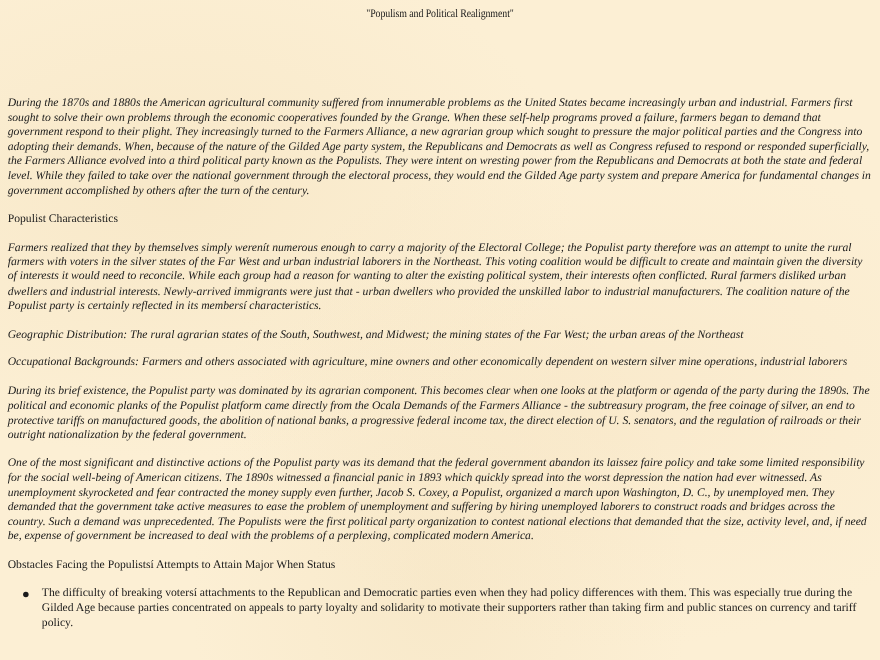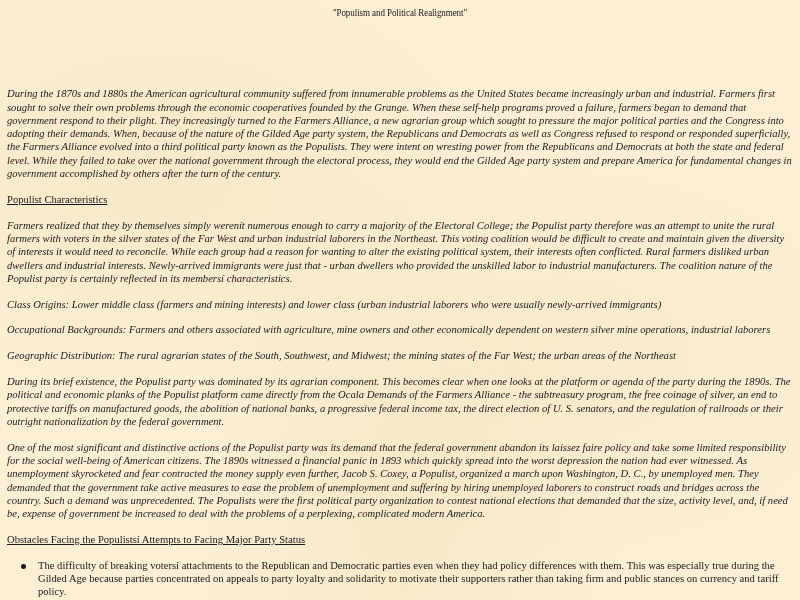--- a/index.html
+++ b/index.html
@@ -36,21 +36,20 @@
       transform-origin: center;
     }
     .spacer {
       height: 68px;
     }
     p {
       margin: 0 0 12.5px 0;
       font-style: italic;
     }
     .section-heading {
-      text-decoration: underline;
       margin: 0 0 12.5px 0;
     }
     ul {
       margin: 0;
       padding-left: 31px;
       list-style: none;
     }
     ul li {
       position: relative;
       margin: 0;
@@ -70,32 +69,31 @@
 
 <div class="page">
   <h1 class="title">"Populism and Political Realignment"</h1>
   <div class="spacer"></div>
 
   <p>During the 1870s and 1880s the American agricultural community suffered from innumerable problems as the United States became increasingly urban and industrial. Farmers first sought to solve their own problems through the economic cooperatives founded by the Grange. When these self-help programs proved a failure, farmers began to demand that government respond to their plight. They increasingly turned to the Farmers Alliance, a new agrarian group which sought to pressure the major political parties and the Congress into adopting their demands. When, because of the nature of the Gilded Age party system, the Republicans and Democrats as well as Congress refused to respond or responded superficially, the Farmers Alliance evolved into a third political party known as the Populists. They were intent on wresting power from the Republicans and Democrats at both the state and federal level. While they failed to take over the national government through the electoral process, they would end the Gilded Age party system and prepare America for fundamental changes in government accomplished by others after the turn of the century.</p>
 
   <section>
     <div class="section-heading">Populist Characteristics</div>
     <p>Farmers realized that they by themselves simply werenít numerous enough to carry a majority of the Electoral College; the Populist party therefore was an attempt to unite the rural farmers with voters in the silver states of the Far West and urban industrial laborers in the Northeast. This voting coalition would be difficult to create and maintain given the diversity of interests it would need to reconcile. While each group had a reason for wanting to alter the existing political system, their interests often conflicted. Rural farmers disliked urban dwellers and industrial interests. Newly-arrived immigrants were just that - urban dwellers who provided the unskilled labor to industrial manufacturers. The coalition nature of the Populist party is certainly reflected in its membersí characteristics.</p>
-    <p>Class Origins: Lower middle class (farmers and mining interests) and lower class (urban industrial laborers who were usually newly-arrived immigrants)</p>
+    <p>Geographic Distribution: The rural agrarian states of the South, Southwest, and Midwest; the mining states of the Far West; the urban areas of the Northeast</p>
     <p>Occupational Backgrounds: Farmers and others associated with agriculture, mine owners and other economically dependent on western silver mine operations, industrial laborers</p>
-    <p>Geographic Distribution: The rural agrarian states of the South, Southwest, and Midwest; the mining states of the Far West; the urban areas of the Northeast</p>
   </section>
 
   <section>
     <p>During its brief existence, the Populist party was dominated by its agrarian component. This becomes clear when one looks at the platform or agenda of the party during the 1890s. The political and economic planks of the Populist platform came directly from the Ocala Demands of the Farmers Alliance - the subtreasury program, the free coinage of silver, an end to protective tariffs on manufactured goods, the abolition of national banks, a progressive federal income tax, the direct election of U. S. senators, and the regulation of railroads or their outright nationalization by the federal government.</p>
     <p>One of the most significant and distinctive actions of the Populist party was its demand that the federal government abandon its laissez faire policy and take some limited responsibility for the social well-being of American citizens. The 1890s witnessed a financial panic in 1893 which quickly spread into the worst depression the nation had ever witnessed. As unemployment skyrocketed and fear contracted the money supply even further, Jacob S. Coxey, a Populist, organized a march upon Washington, D. C., by unemployed men. They demanded that the government take active measures to ease the problem of unemployment and suffering by hiring unemployed laborers to construct roads and bridges across the country. Such a demand was unprecedented. The Populists were the first political party organization to contest national elections that demanded that the size, activity level, and, if need be, expense of government be increased to deal with the problems of a perplexing, complicated modern America.</p>
   </section>
 
   <section>
-    <div class="section-heading">Obstacles Facing the Populistsí Attempts to Facing Major Party Status</div>
+    <div class="section-heading">Obstacles Facing the Populistsí Attempts to Attain Major When Status</div>
     <ul>
       <li>
         <span class="bullet"></span>
         <span>The difficulty of breaking votersí attachments to the Republican and Democratic parties even when they had policy differences with them. This was especially true during the Gilded Age because parties concentrated on appeals to party loyalty and solidarity to motivate their supporters rather than taking firm and public stances on currency and tariff policy.</span>
       </li>
     </ul>
   </section>
 </div>
 
 </body></html>

